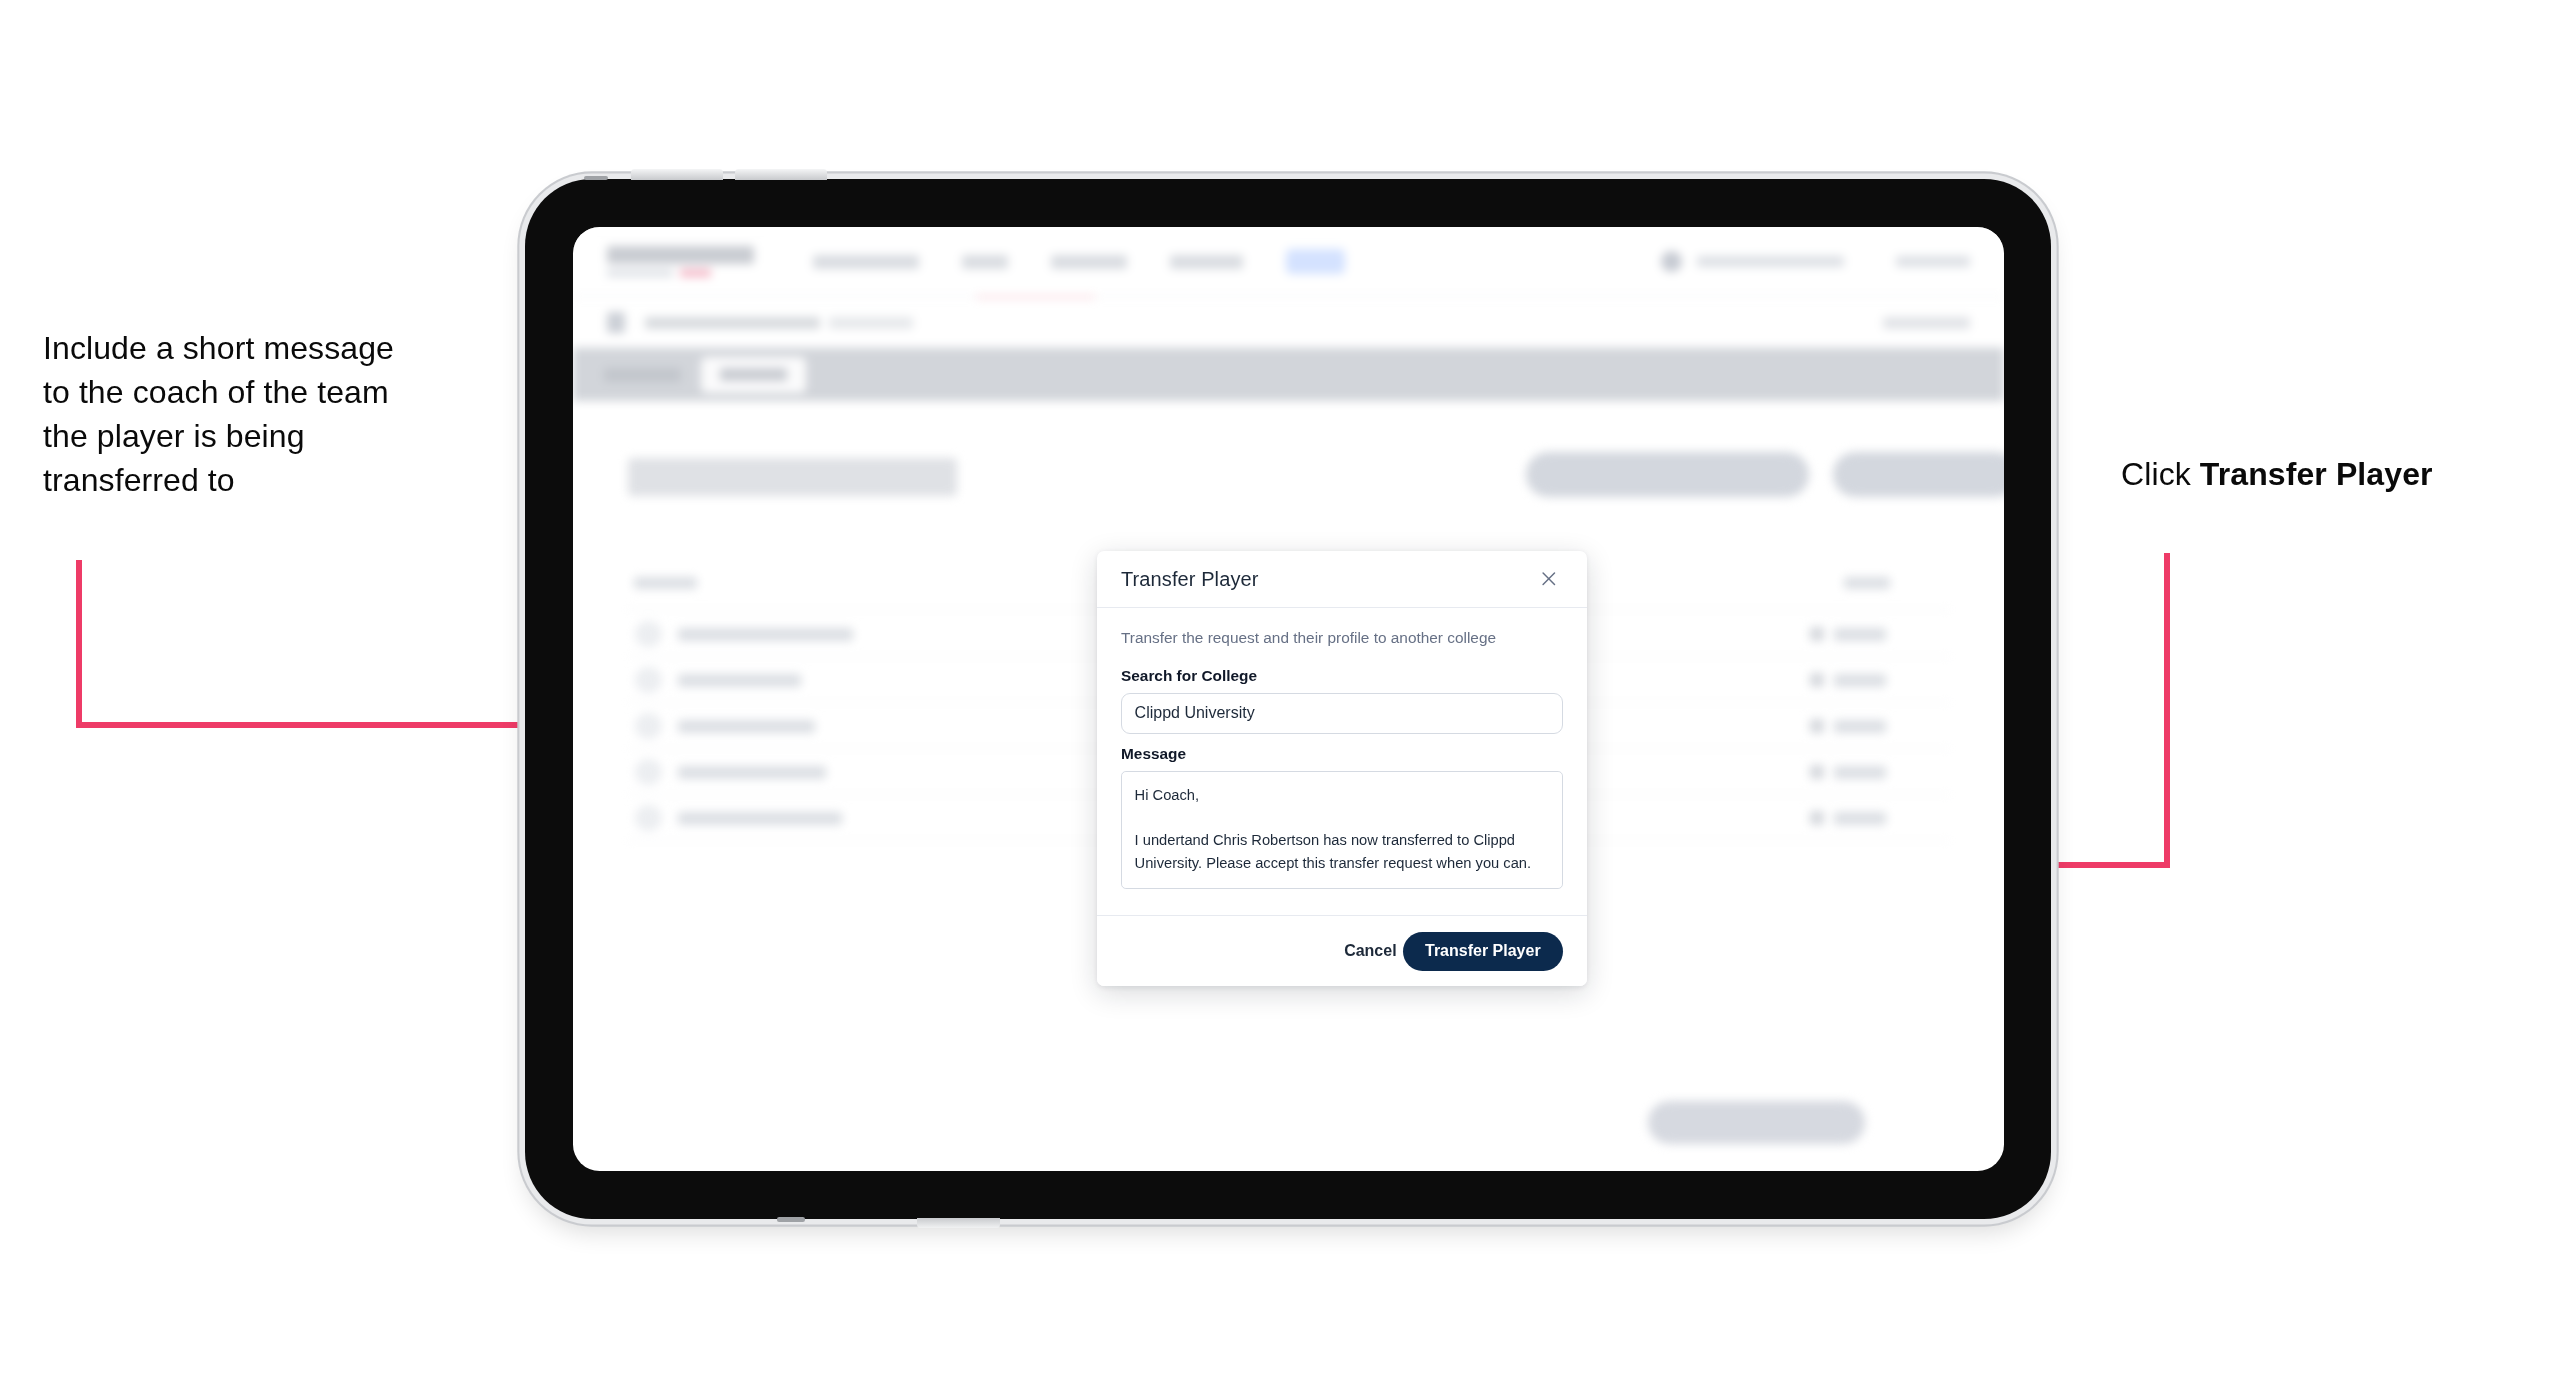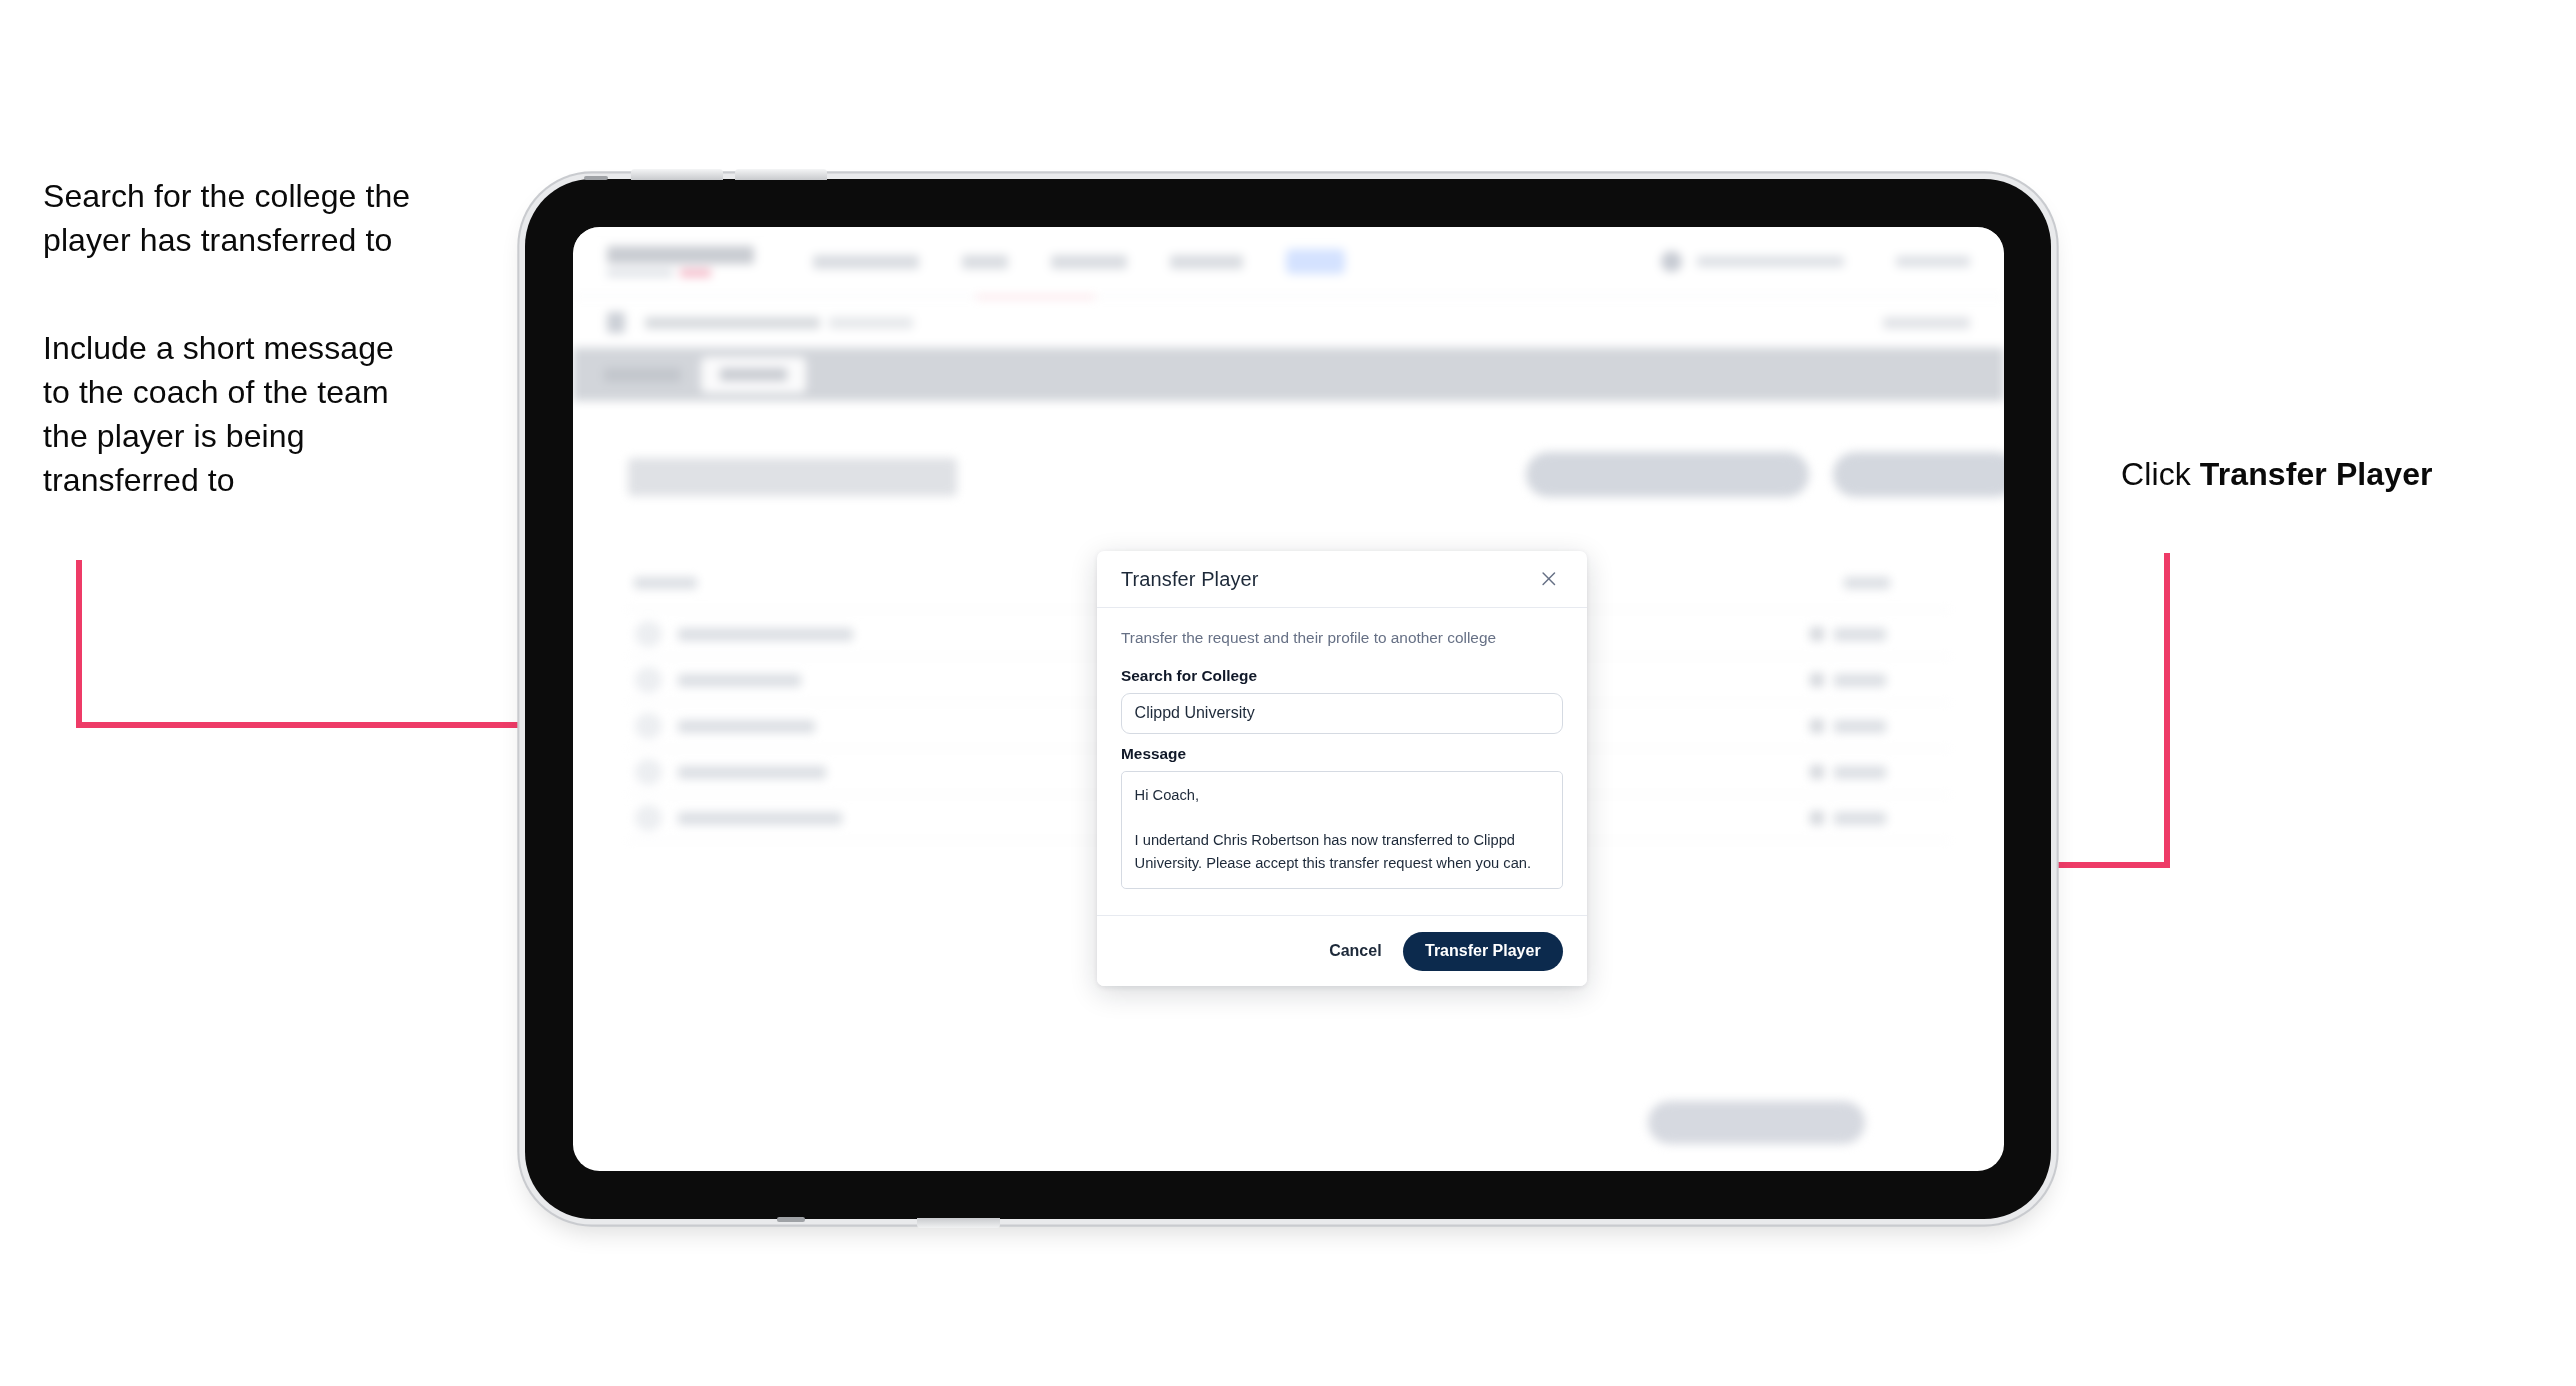--- a/index.html
+++ b/index.html
@@ -225,42 +225,40 @@
     border: 0.7px solid #d5dae2; border-radius: 4.9px;
     background: #fff;
     font-size: 14.7px; color: #1d2939; line-height: 1.55;
     padding: 11.2px 12.6px;
     font-family: "Liberation Sans", sans-serif;
     resize: none; white-space: pre-wrap; overflow: hidden;
   }
   #modal-foot {
     border-top: 0.7px solid #e7eaf0;
     padding: 15.4px 24px;
-    display: flex; align-items: center; justify-content: flex-end; gap: 21px;
+    display: flex; align-items: center; justify-content: flex-end; gap: 6px;
     background: #fff;
   }
   #cancel-btn {
     background: none; border: none; cursor: pointer;
     font-size: 16px; font-weight: 600; color: #1d2939;
     font-family: "Liberation Sans", sans-serif;
   }
   #transfer-btn {
     background: #0c2a4d; color: #ffffff; border: none; cursor: pointer;
     font-size: 16px; font-weight: 600;
     padding: 10.5px 22.4px; border-radius: 21px;
     font-family: "Liberation Sans", sans-serif;
   }
 </style>
 </head>
 <body>
 
 <div id="stage">
 
-  <div class="annot-text" id="annot-left-1">Search for the college the
-player has transferred to</div>
   <div class="annot-text" id="annot-left-2">Include a short message
 to the coach of the team
 the player is being
 transferred to</div>
 
   <div class="pink-line" id="left-vert"></div>
   <div class="pink-line" id="left-horiz"></div>
   <div id="left-arrow"></div>
 
   <div class="annot-text" id="annot-right-1"><span>Click </span><span class="bold">Transfer Player</span></div>

